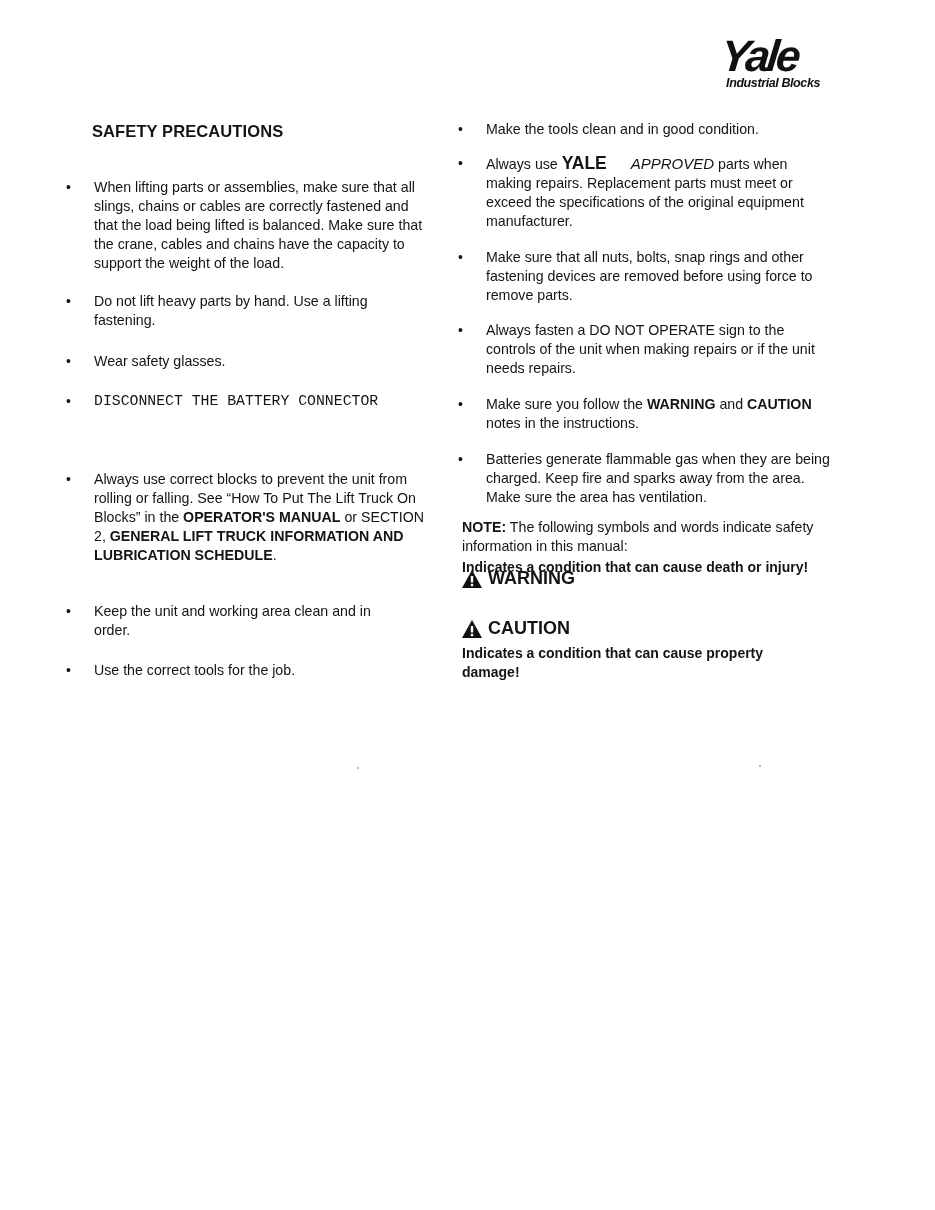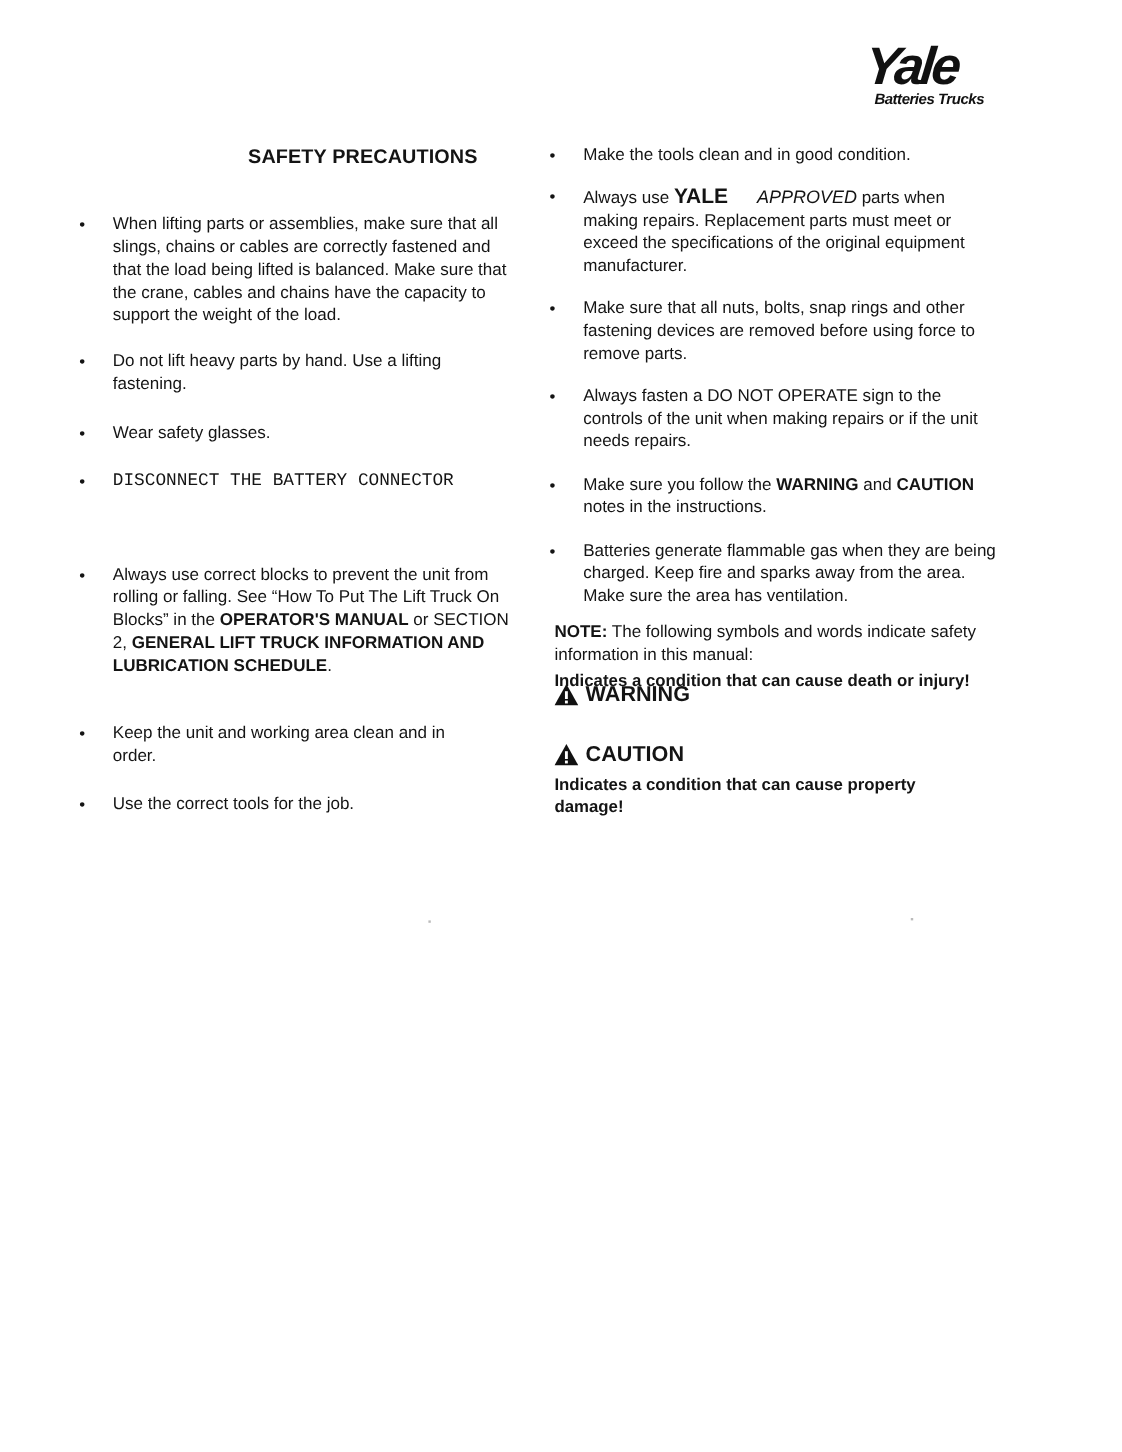--- a/index.html
+++ b/index.html
@@ -4,21 +4,21 @@
   <style>
     html, body { margin:0; padding:0; background:#ffffff; }
     body { width:935px; height:1210px; position:relative; overflow:hidden;
       font-family:"Liberation Sans", sans-serif; color:#141414; }
     .logo { position:absolute; left:700px; top:38px; width:120px; text-align:right; }
     .logo-word { font-family:"Liberation Sans", sans-serif; font-weight:900; font-style:italic;
       font-size:44px; line-height:36px; letter-spacing:-3px; transform:skewX(-6deg);
       display:inline-block; margin-right:22px; color:#111; }
     .logo-sub { font-weight:700; font-style:italic; font-size:12.5px; line-height:12px;
       letter-spacing:-0.4px; margin-top:2px; color:#111; }
-    .title { position:absolute; left:92px; width:306px; top:120px; text-align:right;
+    .title { position:absolute; left:92px; width:306px; top:120px; text-align:left;
       font-weight:700; font-size:16.5px; line-height:23px; letter-spacing:0.1px; }
     .col { position:absolute; font-size:14.2px; line-height:19px; }
     .col-left { left:66px; width:365px; }
     .col-right { left:458px; width:372px; }
     .item { position:absolute; }
     .bullet { position:absolute; left:0; top:0; font-size:14px; }
     .btext { position:absolute; left:28px; right:0; top:0; }
     b { font-weight:700; }
     .yale { font-weight:700; font-size:17.5px; }
     .approved { font-style:italic; font-size:15px;margin-left:20px; }
@@ -26,21 +26,21 @@
     .sig { position:absolute; left:462px; font-weight:700; font-size:18px; display:flex; align-items:center; gap:6px; }
     .sig svg { width:20px; height:18px; }
     .sigdesc { position:absolute; left:462px; width:372px; font-weight:700; font-size:14px; line-height:19px; }
     .speck { position:absolute; width:2px; height:2px; background:#bbb; }
   </style>
 </head>
 <body>
 
 <div class="logo">
   <div class="logo-word">Yale</div>
-  <div class="logo-sub">Batteries Trucks</div>
+  <div class="logo-sub">Industrial Blocks</div>
 </div>
 
 <div class="title">
   <div>SAFETY PRECAUTIONS</div>
 </div>
 
 <div class="col col-left">
   <div class="item" style="top:178px; left:0; right:0;">
     <span class="bullet">•</span>
     <div class="btext">When lifting parts or assemblies, make sure that all slings, chains or cables are correctly fastened and that the load being lifted is balanced. Make sure that the crane, cables and chains have the capacity to support the weight of the load.</div>

